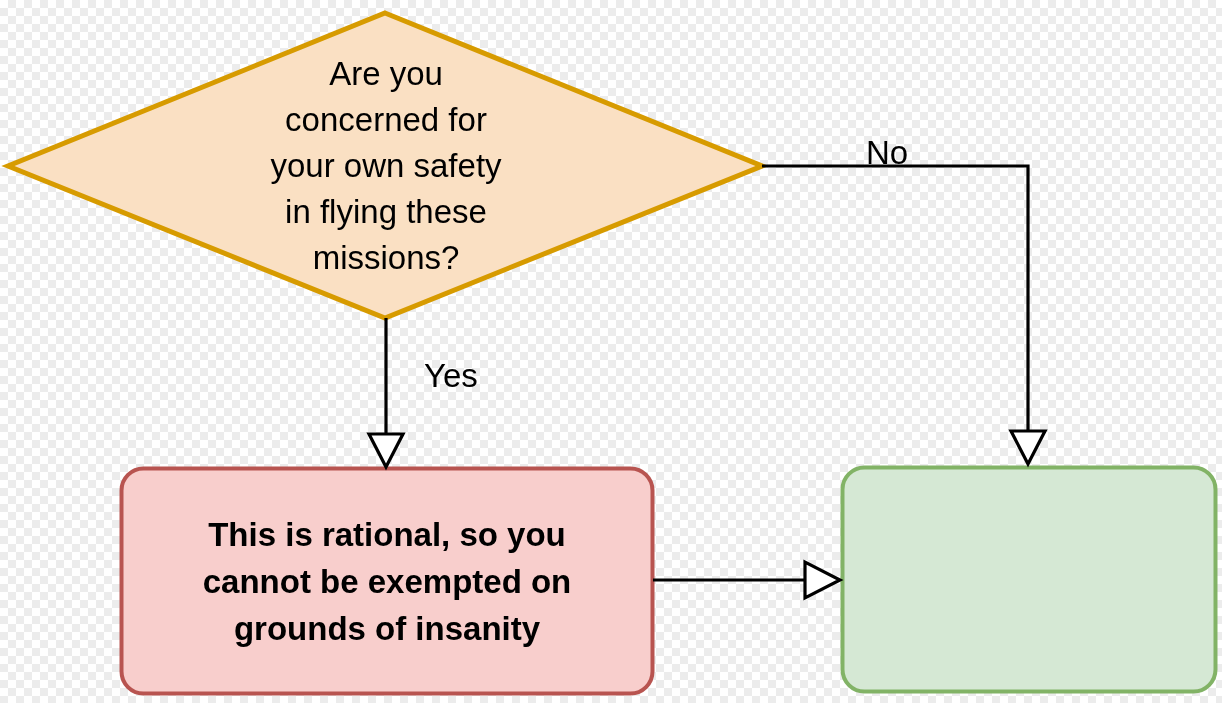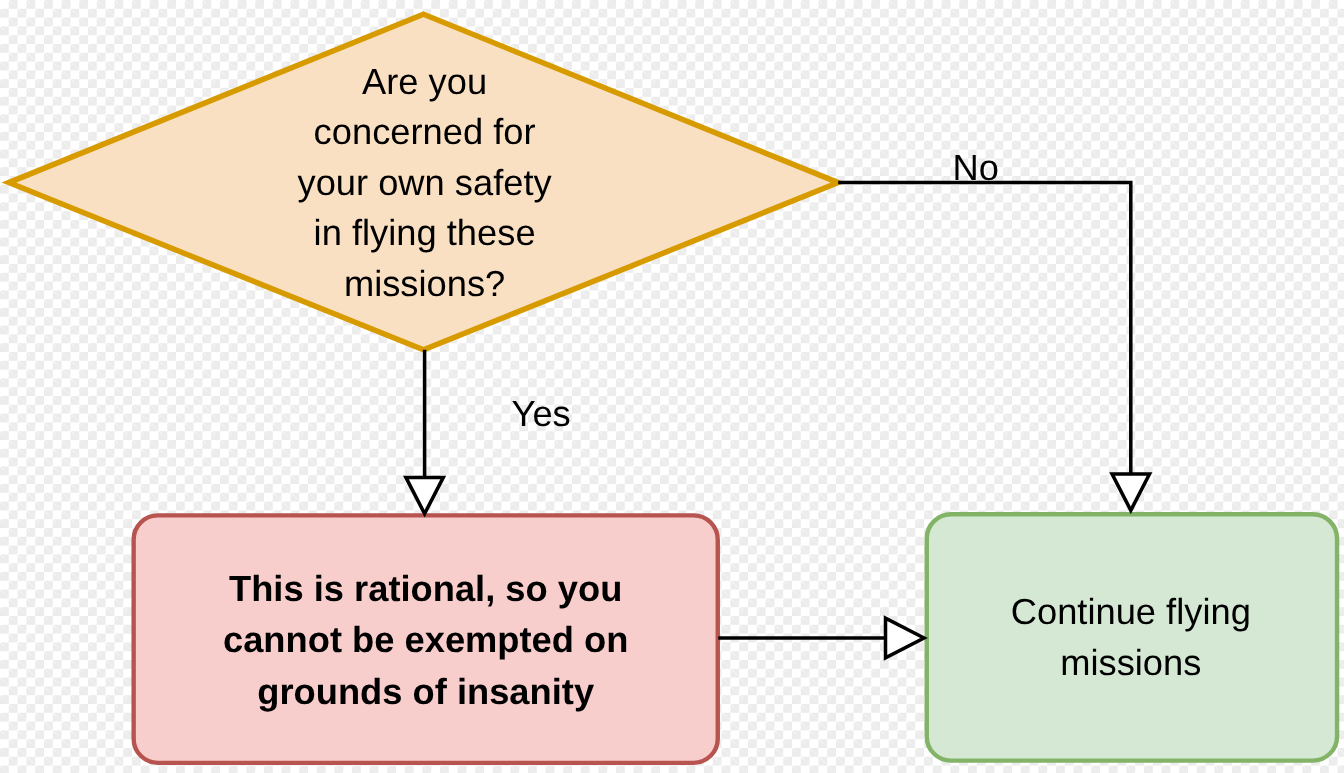--- a/index.html
+++ b/index.html
@@ -70,21 +70,20 @@
     position: absolute;
     color: #000000;
     font-size: 33px;
     line-height: 38px;
     white-space: nowrap;
     pointer-events: none;
   }
   #edge-label-yes {
     left: 424px;
     top: 357px;
-    margin-left: 41px;
   }
   #edge-label-no {
     left: 866px;
     top: 106px;
     margin-top: 28px;
   }
 </style>
 </head>
 <body>
 
@@ -117,20 +116,18 @@
   <div class="node-label" id="decision-label">Are you
 concerned for
 your own safety
 in flying these
 missions?</div>
 
   <div class="node-label" id="rational-label">This is rational, so you
 cannot be exempted on
 grounds of insanity</div>
 
-  <div class="node-label" id="continue-label">Continue flying
-missions</div>
 
   <div class="edge-label" id="edge-label-yes">Yes</div>
 
   <div class="edge-label" id="edge-label-no">No</div>
 
 </div>
 
 </body></html>

